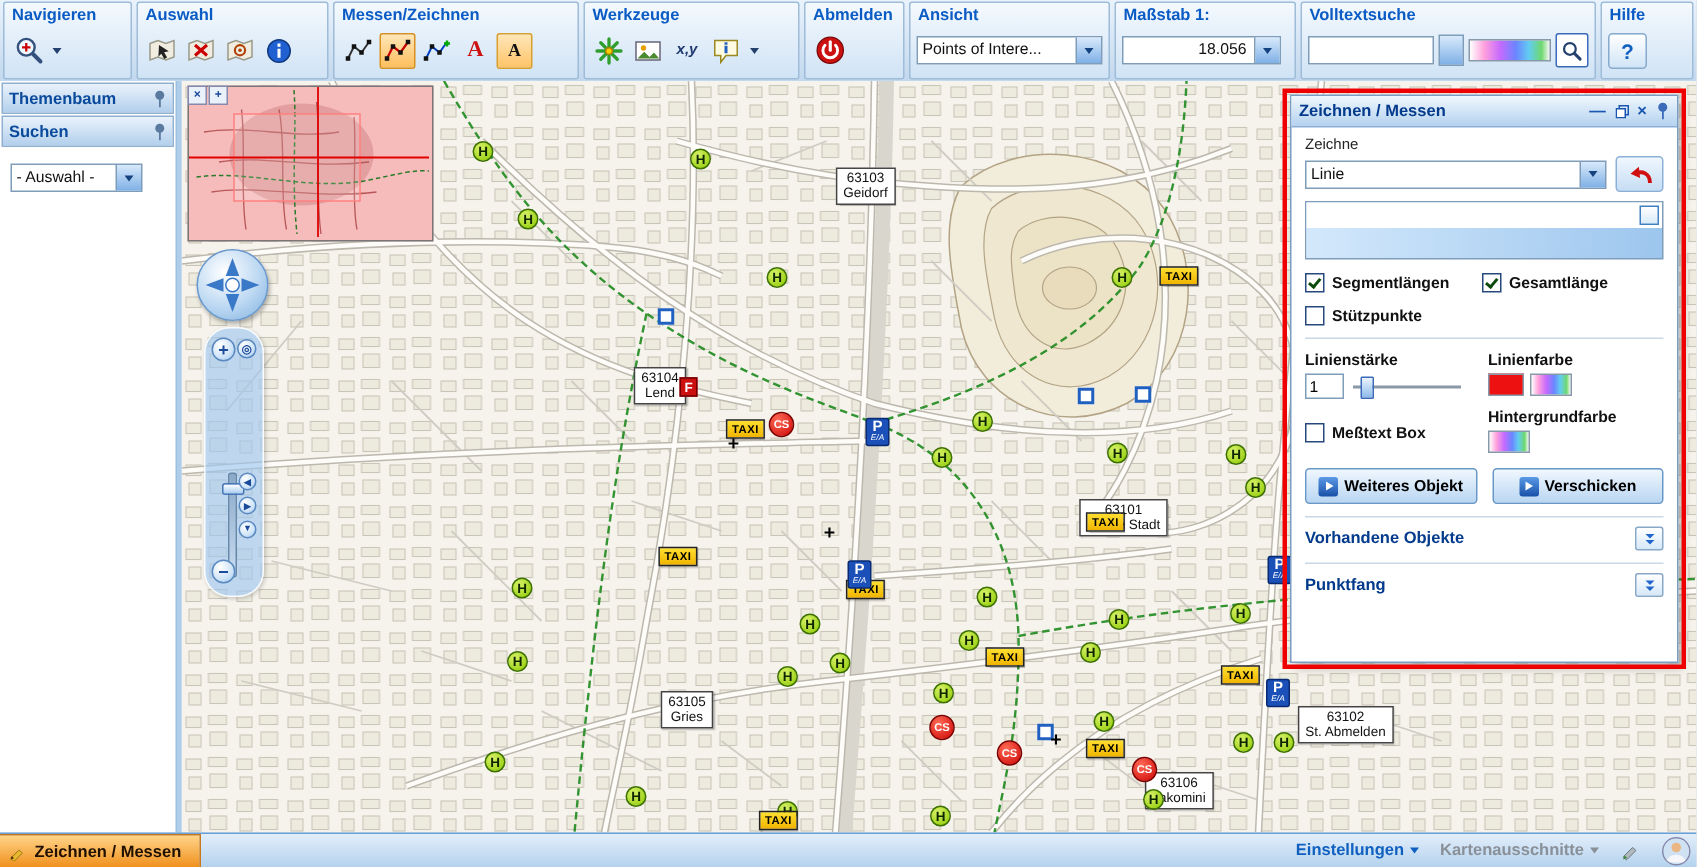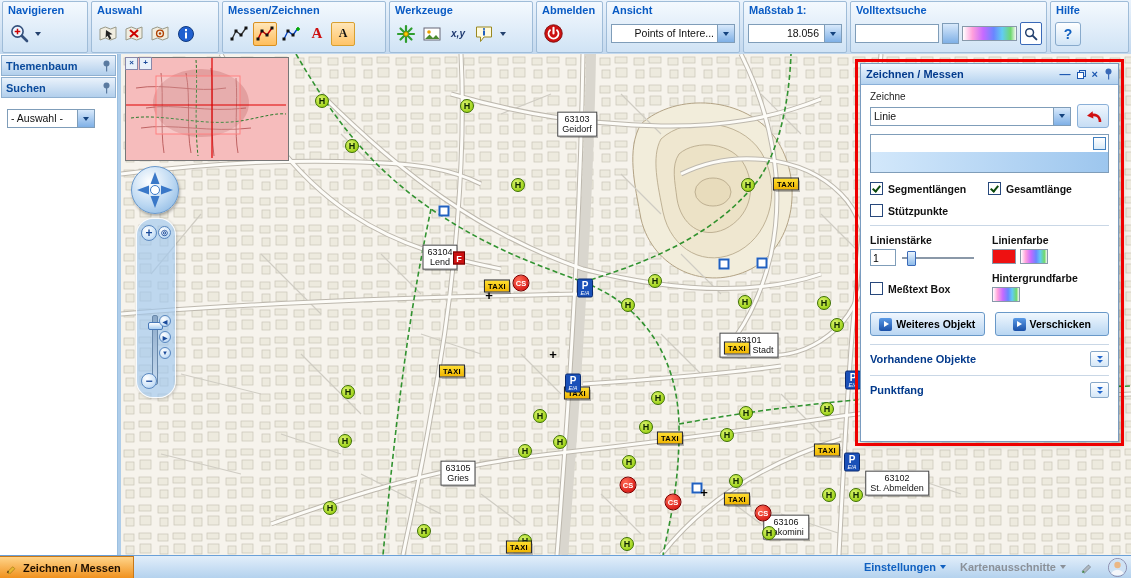--- a/index.html
+++ b/index.html
@@ -277,28 +277,28 @@
           <line x1="12" y1="5.5" x2="12" y2="12" stroke="#fff" stroke-width="2.4" stroke-linecap="round"></line>
           <path d="M8 8.2 a5.6 5.6 0 1 0 8 0" fill="none" stroke="#fff" stroke-width="2.2" stroke-linecap="round"></path>
         </svg>
       </div>
     </div>
   </div>
 
   <div class="tgroup" style="width:134px">
     <div class="ghead">Ansicht</div>
     <div class="gicons">
-      <div class="combo" style="width:133px;text-align:right;">
+      <div class="combo" style="width:133px;">
         <div class="val">Points of Intere...</div>
         <div class="cbtn"></div>
       </div>
     </div>
   </div>
 
-  <div class="tgroup" style="width:104px">
+  <div class="tgroup" style="width:121px">
     <div class="ghead">Maßstab 1:</div>
     <div class="gicons">
       <div class="combo" style="width:106px;">
         <div class="val right">18.056</div>
         <div class="cbtn"></div>
       </div>
     </div>
   </div>
 
   <div class="tgroup" style="width:197px">

